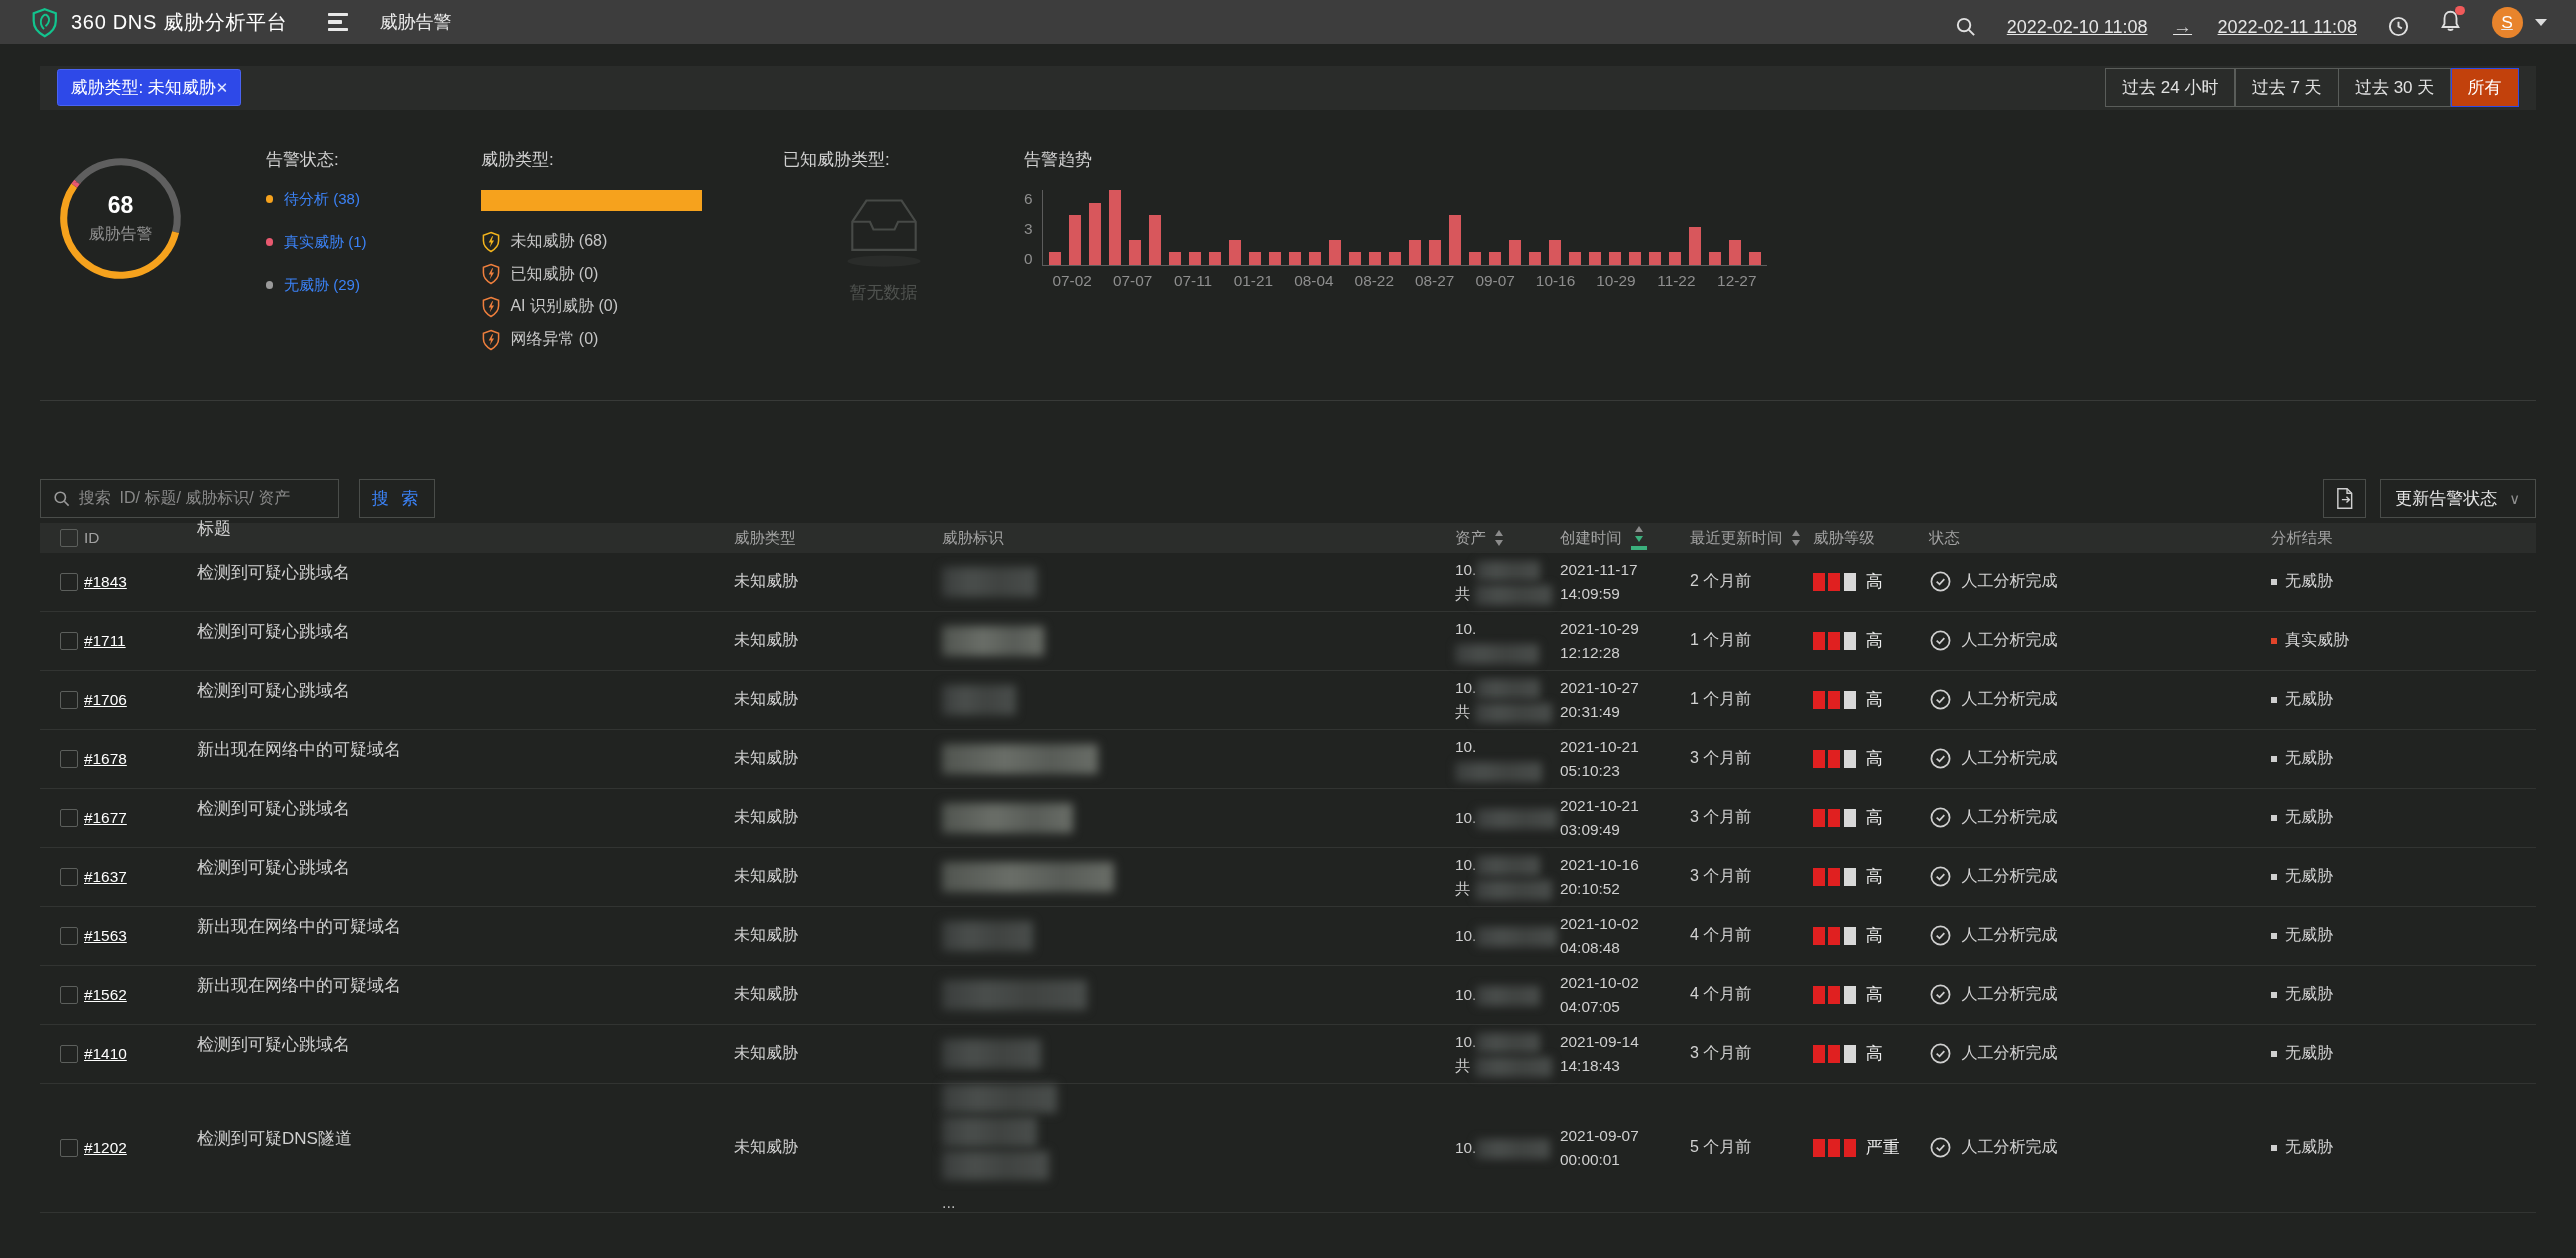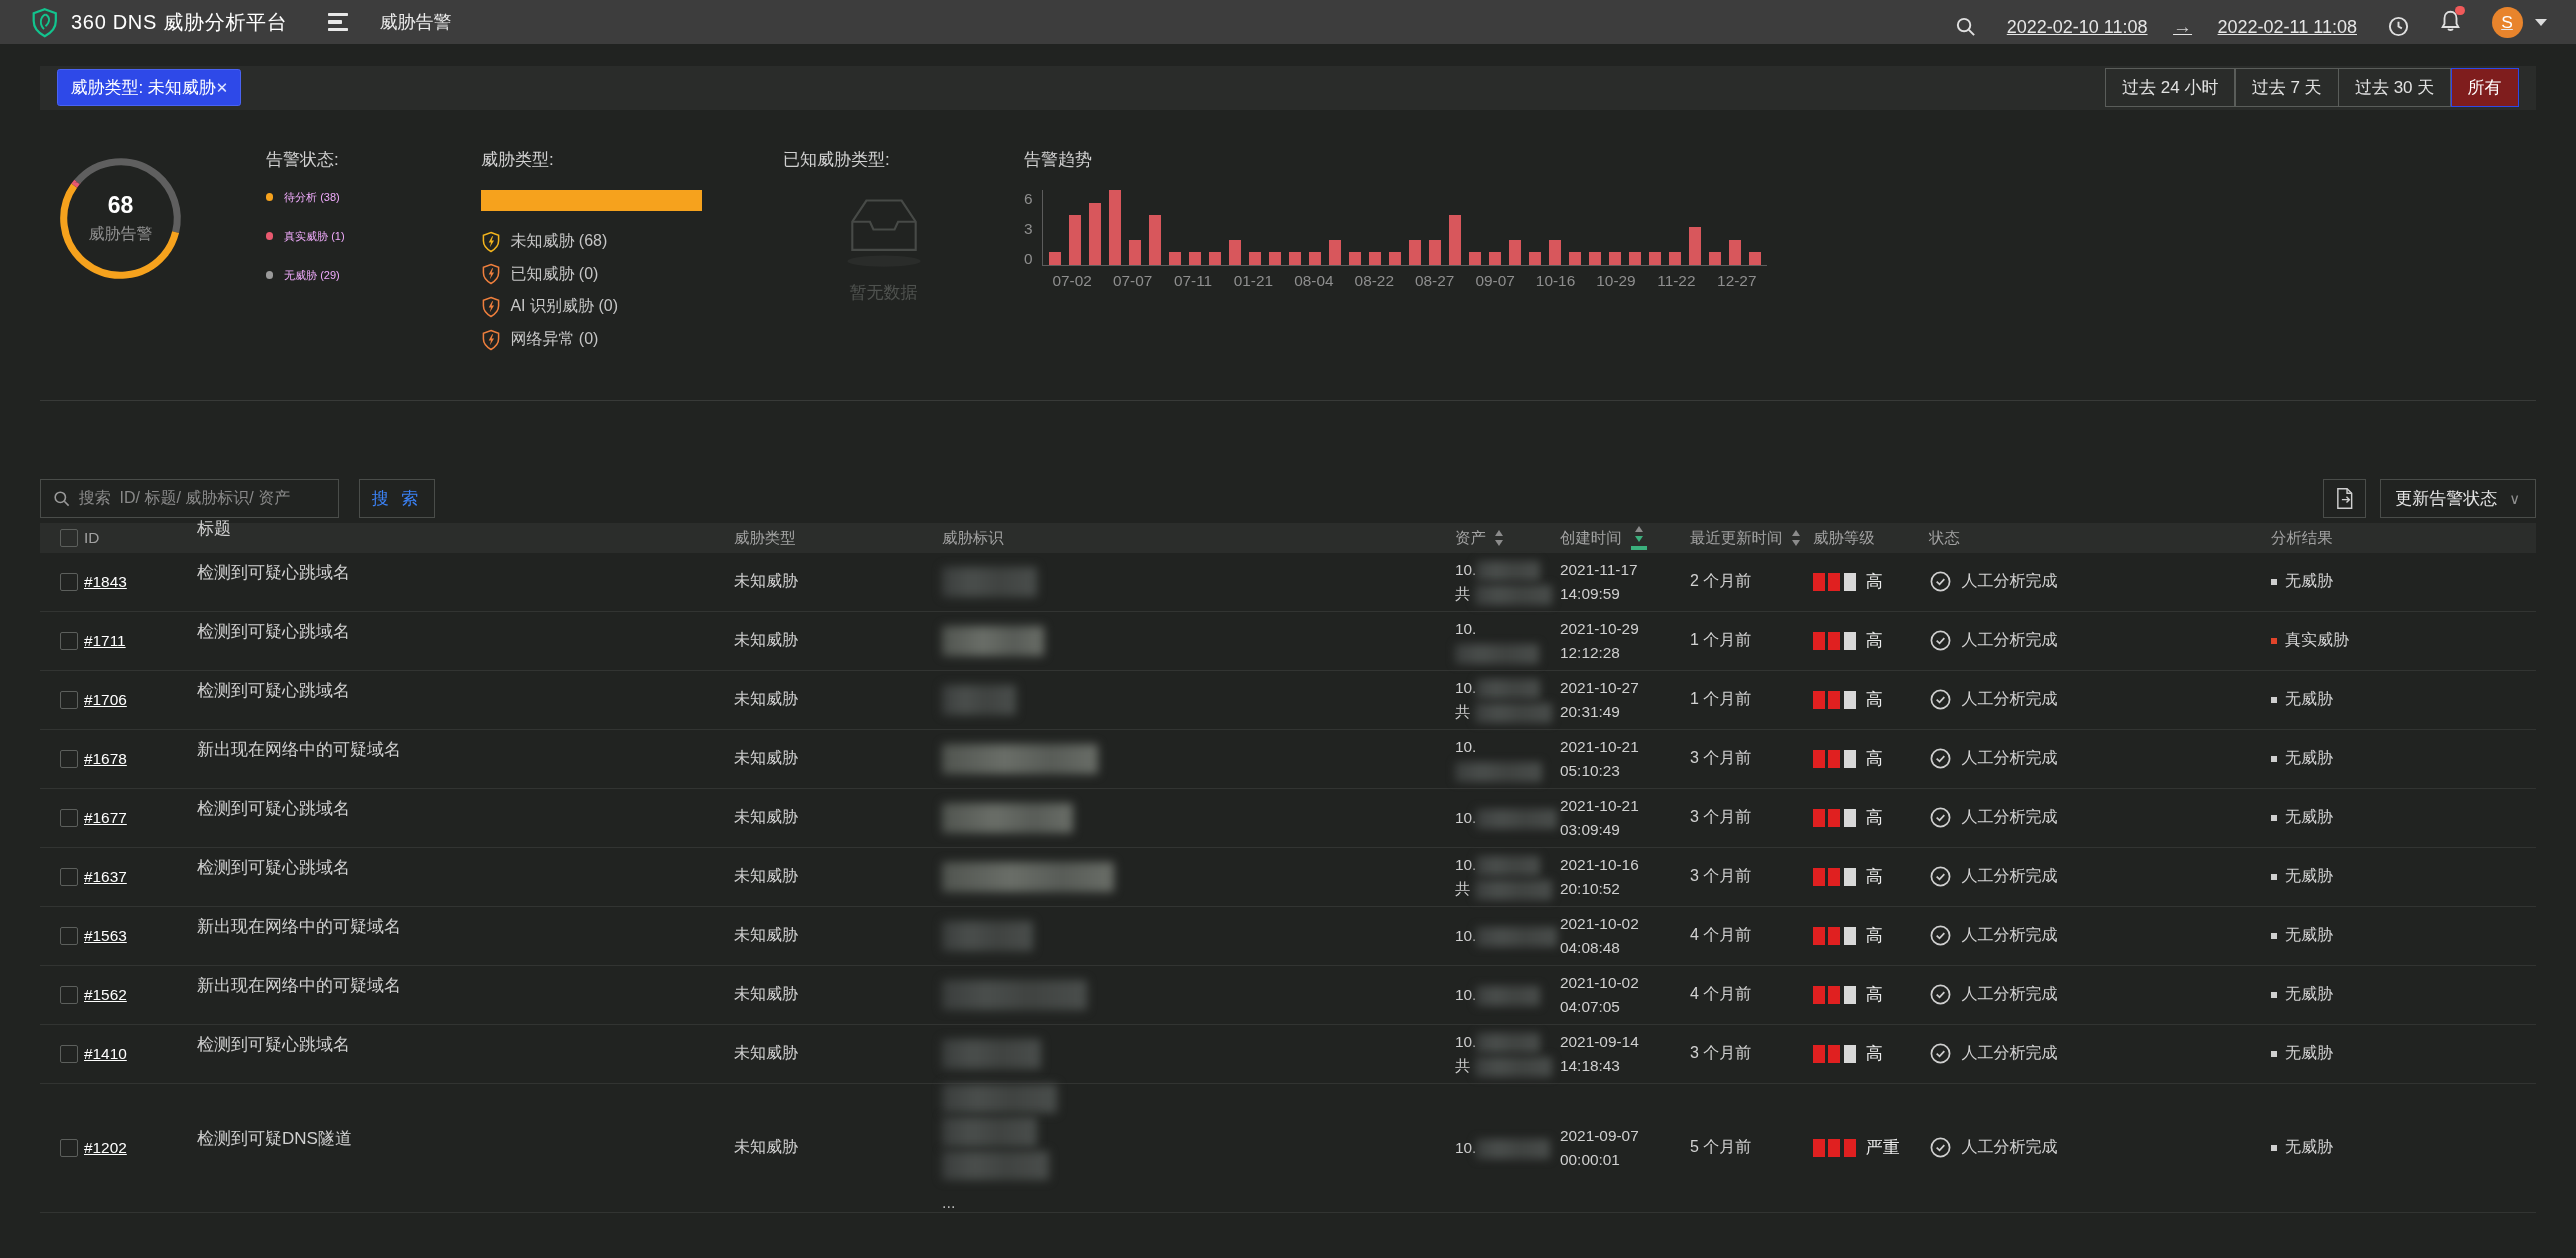--- a/index.html
+++ b/index.html
@@ -23,37 +23,37 @@
   .bell-dot { position: absolute; top: -2.7px; right: -2.7px; width: 9.4px; height: 9.4px; border-radius: 50%; background: #f05a5a; }
   .avatar { width: 31px; height: 31px; border-radius: 50%; background: #e8842c; color: #fff; font-size: 17.4px; display: flex; align-items: center; justify-content: center; }
   .avatar-caret { width: 0; height: 0; border-left: 6px solid transparent; border-right: 6px solid transparent; border-top: 7.4px solid #dcdcdc; margin-left: -17.4px; }
   
   .content { padding: 0 40px; }
   .filter-strip { margin-top: 21.5px; height: 44px; background: #2a2c2a; display: flex; align-items: center; justify-content: space-between; padding: 0 17.4px; }
   .filter-tag { background: #2e49e8; border: 0.7px solid #4a63f2; color: #fff; font-size: 17px; padding: 6px 12px; border-radius: 2.7px; display: inline-flex; align-items: center; gap: 0; }
   .tag-close { font-size: 14.8px; color: #dfe5ff; cursor: pointer; }
   .time-ranges { display: flex; }
   .trange { border: 0.7px solid #5a5d5a; margin-left: -0.7px; padding: 6.7px 16px; font-size: 17px; color: #e2e2e2; cursor: pointer; background: transparent; }
-  .trange.active { background: #7f1d1d; border-color: #2e49e8; color: #fff; }
+  .trange.active { background: #c2410c; border-color: #2e49e8; color: #fff; }
   
   .tabs { margin-top: 20px; display: flex; gap: 47px; border-bottom: 0.7px solid #303230; padding-left: 5.4px; }
   .tab { font-size: 18px; color: #9c9c9c; padding-bottom: 13.4px; cursor: pointer; border-bottom: 3.4px solid transparent; margin-bottom: -0.7px; }
   .tab.active { color: #ffffff; font-weight: bold; border-bottom-color: #3bb07d; }
   
   .stats { margin-top: 38px; display: flex; min-height: 185px; }
   .donut-wrap { position: relative; width: 129px; height: 129px; margin-left: 16px; margin-top: 6.7px; flex: none; }
   .donut-center { position: absolute; inset: 0; display: flex; flex-direction: column; align-items: center; justify-content: center; gap: 5.4px; }
   .donut-value { font-size: 23px; color: #ffffff; font-weight: bold; }
   .donut-label { font-size: 16px; color: #8f8f8f; }
   .stat-col { flex: none; }
   .col-title { font-size: 17px; color: #d0d0d0; margin-bottom: 19px; }
   .status-col { margin-left: 81px; width: 188px; }
   .status-item { display: flex; align-items: center; gap: 10.7px; margin-bottom: 24px; }
   .dot { width: 7.4px; height: 7.4px; border-radius: 50%; flex: none; }
-  .status-item span { font-size: 11px; color: #f0abfc; }
+  .status-item span { font-size: 15px; color: #3b82f6; }
   .type-col { margin-left: 27px; width: 255px; }
   .type-bar { width: 221px; height: 21px; background: #f6a21d; margin-bottom: 20px; }
   .type-item { display: flex; align-items: center; gap: 9.4px; margin-bottom: 10.7px; }
   .type-item span { font-size: 16px; color: #c6c6c6; }
   .known-col { margin-left: 47px; width: 201px; }
   .empty-wrap { margin-top: 4px; display: flex; flex-direction: column; align-items: center; }
   .empty-text { font-size: 17px; color: #4f524f; margin-top: 10.7px; }
   .trend-col { margin-left: 40px; flex: 1; }
   .trend-chart { display: flex; margin-top: 2.7px; }
   .y-axis { display: flex; flex-direction: column; justify-content: space-between; height: 78px; margin-right: 9.4px; font-size: 15.4px; color: #8e8e8e; text-align: right; }

